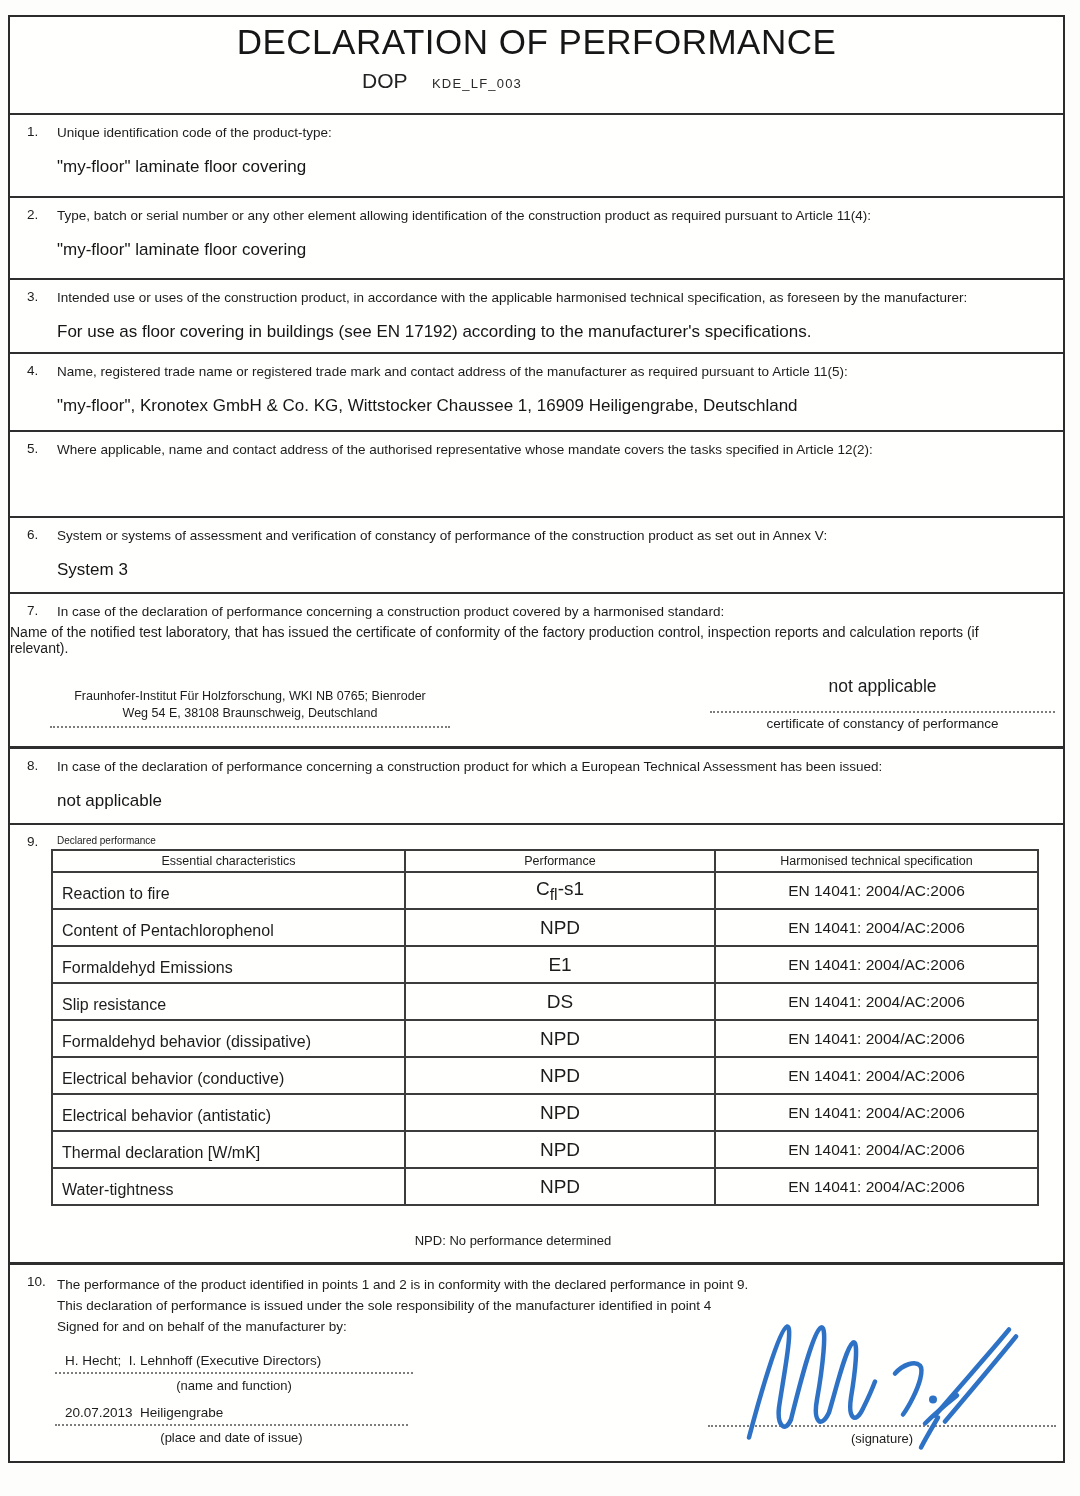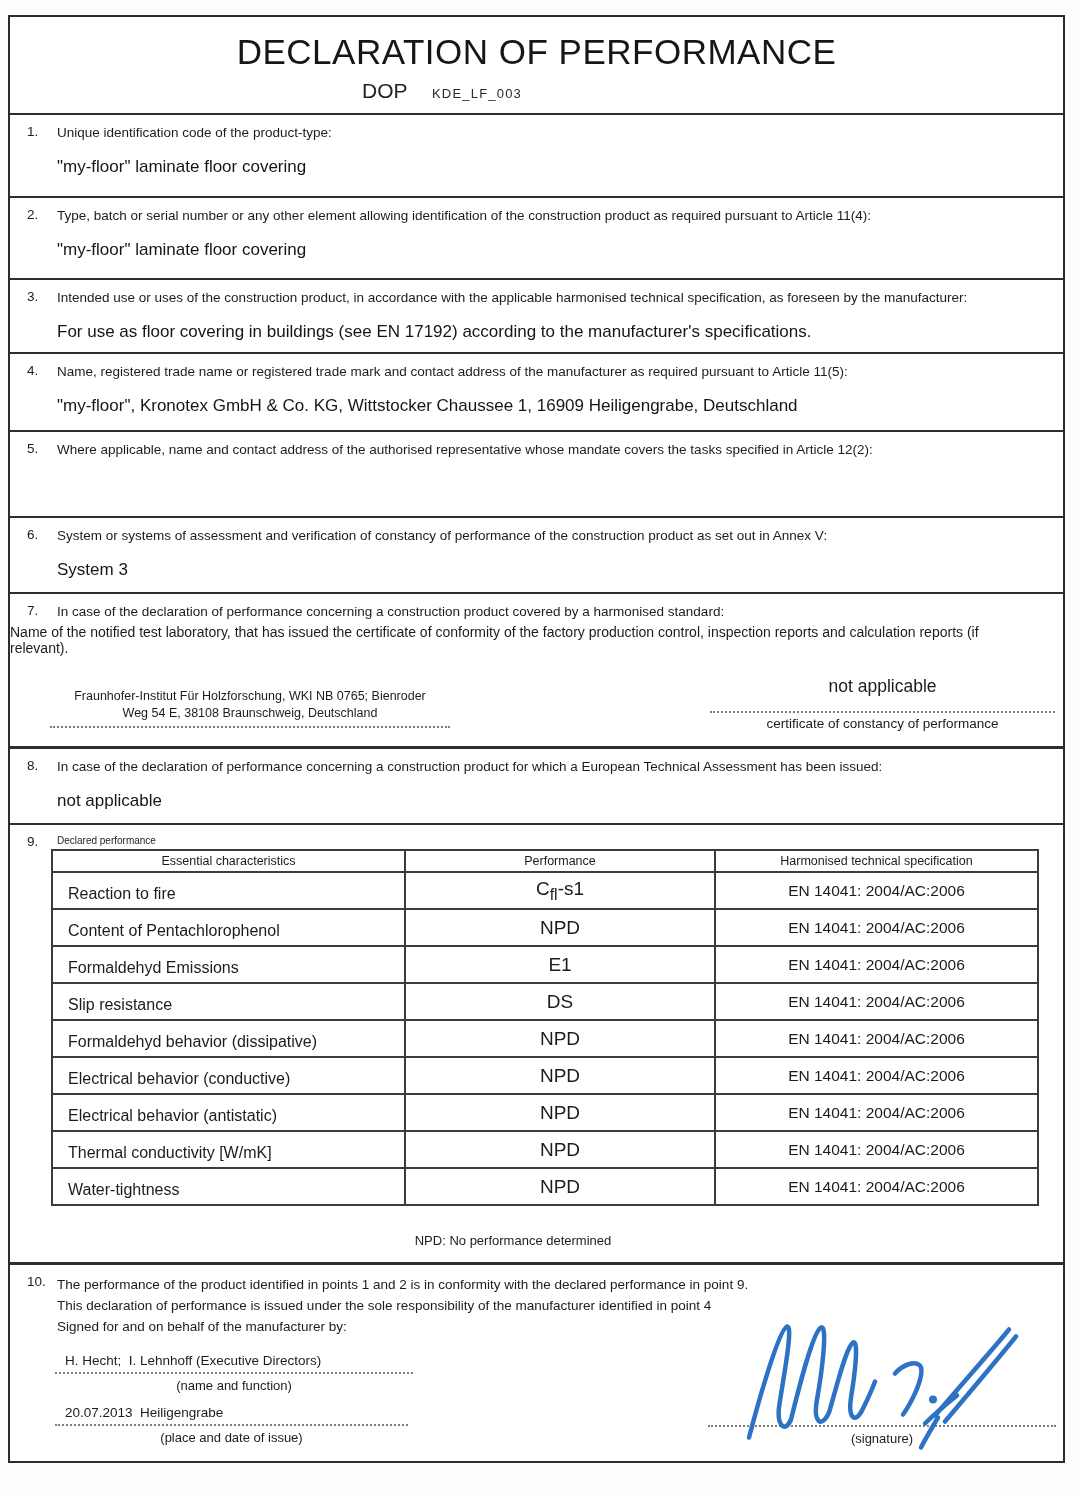--- a/index.html
+++ b/index.html
@@ -21,21 +21,21 @@
   [data-name="section-2"]  { height:82px; }
   [data-name="section-3"]  { height:74px; }
   [data-name="section-4"]  { height:78px; }
   [data-name="section-5"]  { height:86px; }
   [data-name="section-6"]  { height:76px; }
   [data-name="section-7"]  { height:155px; border-bottom-width:3px; }
   [data-name="section-8"]  { height:76px; }
   [data-name="section-9"]  { height:440px; border-bottom-width:3px; }
   [data-name="section-10"] { height:200px; border-bottom:none; }
 
-  .doc-title { text-align:center; padding-top:15px; font-size:35px; letter-spacing:0.5px; color:#161616; }
+  .doc-title { text-align:center; padding-top:5px; font-size:35px; letter-spacing:0.5px; color:#161616; }
   .dop-line  { padding-left:352px; padding-top:7px; }
   .dop-label { font-size:21px; color:#222; }
   .dop-code  { font-size:13px; letter-spacing:1.2px; margin-left:20px; color:#2a2a2a; }
 
   .sec-head { display:flex; padding-top:9px; }
   .sec-num  { width:30px; margin-left:17px; font-size:13.5px; flex-shrink:0; }
   .sec-title{ font-size:13.5px; line-height:1.3; padding-right:22px; }
   .sec-content { margin-left:47px; margin-top:15px; font-size:17px; color:#161616; }
 
   
@@ -46,21 +46,21 @@
   .nb-block .dotline { margin-top:3px; }
   .under-label { font-size:13.5px; padding-top:3px; text-align:center; }
   .cert-block { position:absolute; left:700px; top:82px; width:345px; text-align:center; }
   .cert-value { font-size:17.5px; margin-bottom:14px; }
 
   
   .s9-head .sec-title { font-size:10px; }
   .perf-table { position:absolute; left:41px; top:24px; width:986px; border-collapse:collapse; table-layout:fixed; }
   .perf-table th { border:2px solid #3c3c3c; font-weight:400; font-size:12.5px; height:22px; text-align:center; }
   .perf-table td { border:2px solid #3c3c3c; height:37px; vertical-align:middle; }
-  td.cell-char { font-size:16px; text-align:left; padding-left:15px; padding-top:6px; }
+  td.cell-char { font-size:16px; text-align:left; padding-left:9px; padding-top:6px; }
   td.cell-perf { font-size:19px; text-align:center; }
   td.cell-perf sub { font-size:16px; }
   td.cell-spec { font-size:15.5px; text-align:center; }
   .s9-foot { position:absolute; top:408px; left:0; width:1006px; text-align:center; font-size:13px; }
 
   
   .s10-lines p { font-size:13.5px; line-height:21px; }
   .sig-block { position:absolute; width:358px; }
   .sign-name { left:45px; top:88px; }
   .sign-date { left:45px; top:140px; width:353px; }
@@ -215,21 +215,21 @@
     <td class="cell-spec" data-name="cell-specification">EN 14041: 2004/AC:2006</td>
   </tr>
 
   <tr data-name="table-row">
     <td class="cell-char" data-name="cell-characteristic">Electrical behavior (antistatic)</td>
     <td class="cell-perf" data-name="cell-performance">NPD</td>
     <td class="cell-spec" data-name="cell-specification">EN 14041: 2004/AC:2006</td>
   </tr>
 
   <tr data-name="table-row">
-    <td class="cell-char" data-name="cell-characteristic">Thermal conductivity [W/mK]</td>
+    <td class="cell-char" data-name="cell-characteristic">Thermal declaration [W/mK]</td>
     <td class="cell-perf" data-name="cell-performance">NPD</td>
     <td class="cell-spec" data-name="cell-specification">EN 14041: 2004/AC:2006</td>
   </tr>
 
   <tr data-name="table-row">
     <td class="cell-char" data-name="cell-characteristic">Water-tightness</td>
     <td class="cell-perf" data-name="cell-performance">NPD</td>
     <td class="cell-spec" data-name="cell-specification">EN 14041: 2004/AC:2006</td>
   </tr>
 </tbody>

